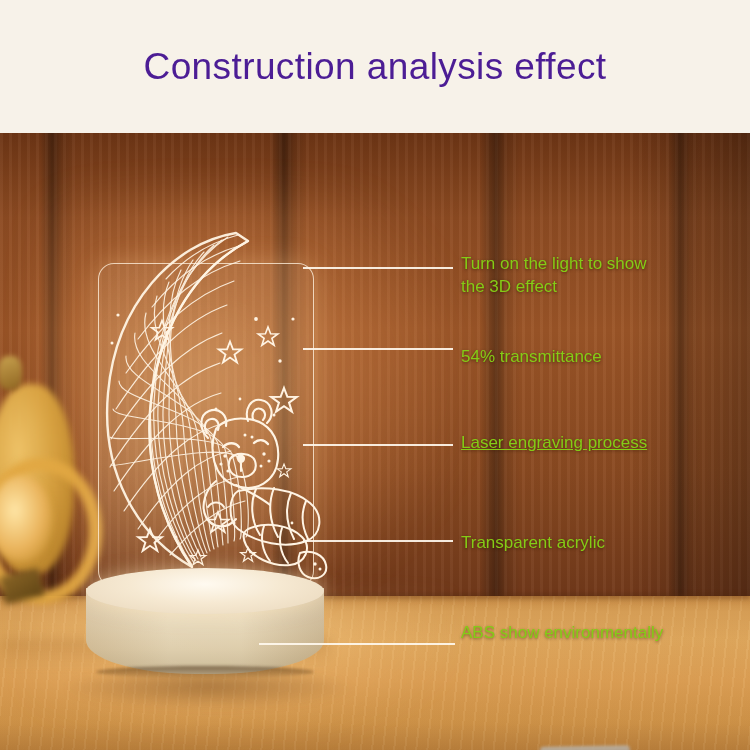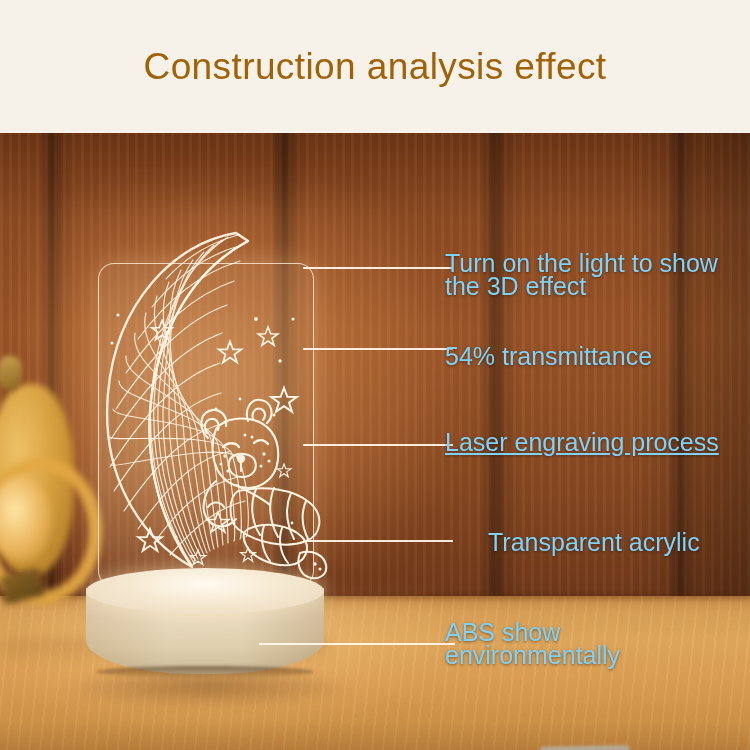--- a/index.html
+++ b/index.html
@@ -10,21 +10,21 @@
     background:#f7f2e8;
   }
 
   
   .banner{
     position:absolute;left:0;top:0;width:750px;height:133px;
     background:#f7f2e9;
     display:flex;align-items:center;justify-content:center;
   }
   .banner-title{
-    font-size:37px;color:#a16207;letter-spacing:.4px;
+    font-size:37px;color:#4c1d95;letter-spacing:.4px;
     font-family:"Liberation Sans",sans-serif;font-weight:400;
     white-space:nowrap;
   }
 
   
   .photo{
     position:absolute;left:0;top:133px;width:750px;height:617px;overflow:hidden;
     background:#7b3f1d;
   }
 
@@ -168,22 +168,22 @@
     background:linear-gradient(180deg,#bdb2a2,#8e8376);
     filter:blur(1.6px);opacity:.92;transform:rotate(-1deg);
   }
 
   
   .callout-line{
     position:absolute;height:1.5px;
     background:rgba(255,248,238,.92);
   }
   .callout-text{
-    position:absolute;left:445px;
-    color:#7dd3fc;font-size:25px;line-height:23px;
+    position:absolute;left:461px;
+    color:#84cc16;font-size:17px;line-height:23px;
     font-family:"Liberation Sans",sans-serif;font-weight:400;
     text-shadow:0 1px 3px rgba(40,18,4,.55);
     max-width:290px;
   }
 </style>
 </head>
 <body>
 
 <div id="page">
 
@@ -364,21 +364,21 @@
         </div>
         <div class="callout-line" style="left: 303px; top: 215px; width: 150px;"></div>
         <div class="callout-text" style="top: 212px;">
           <div>54% transmittance</div>
         </div>
         <div class="callout-line" style="left: 303px; top: 311px; width: 150px;"></div>
         <div class="callout-text" style="top: 298px; text-decoration: underline;">
           <div>Laser engraving process</div>
         </div>
         <div class="callout-line" style="left: 303px; top: 407px; width: 150px;"></div>
-        <div class="callout-text" style="top: 398px; margin-left: 43px;">
+        <div class="callout-text" style="top: 398px;">
           <div>Transparent acrylic</div>
         </div>
         <div class="callout-line" style="left: 259px; top: 510px; width: 196px;"></div>
         <div class="callout-text" style="top: 488px;">
           <div>ABS show environmentally</div>
         </div>
       </div>
 
   </div>
 </div>

